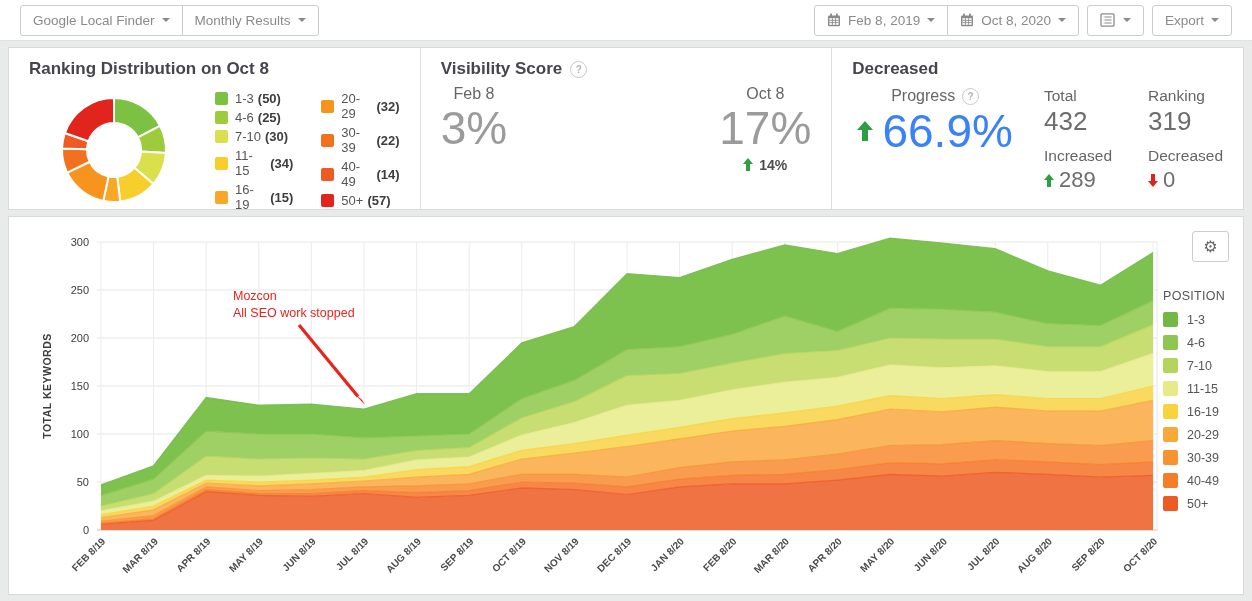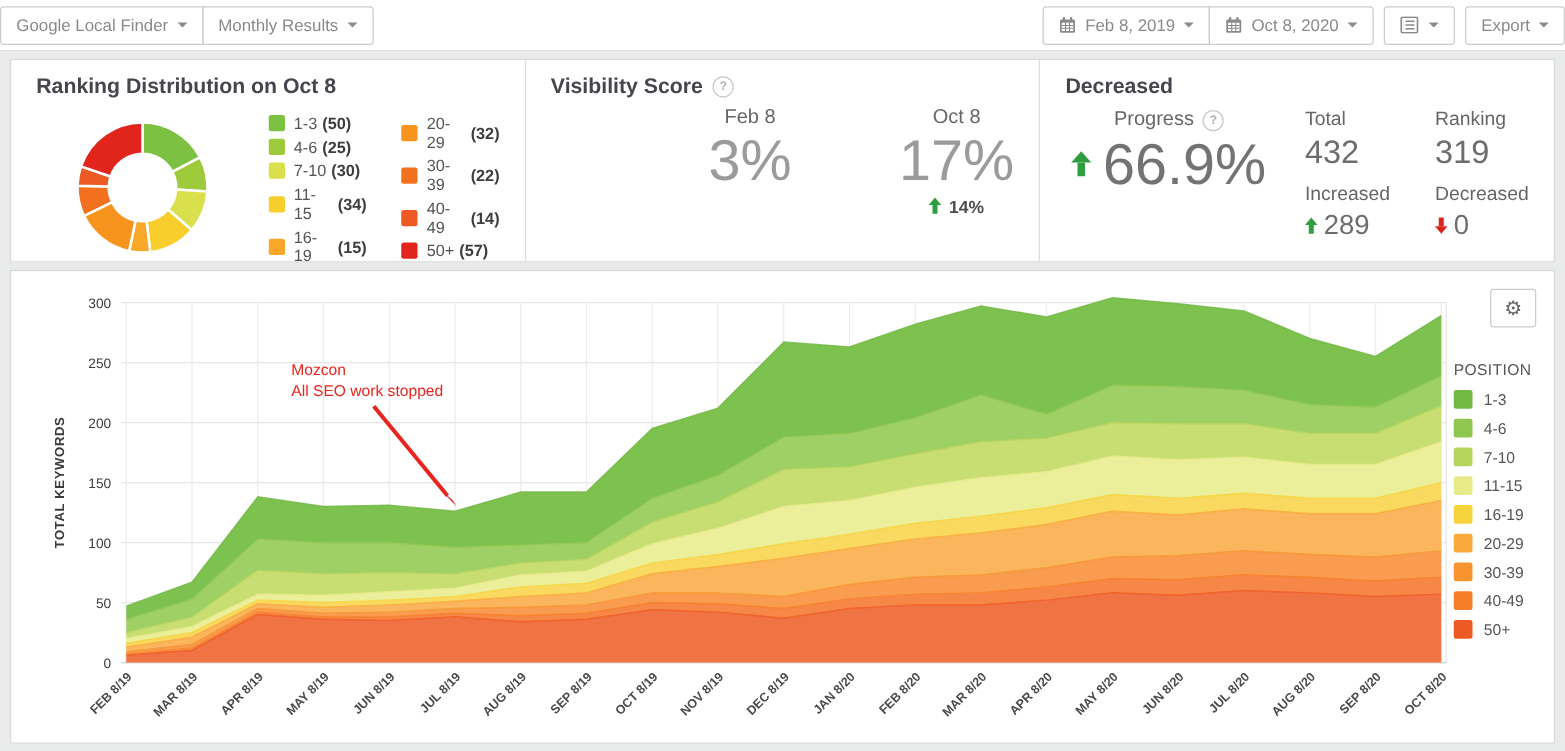--- a/index.html
+++ b/index.html
@@ -1,20 +1,20 @@
 <!DOCTYPE html>
 <html><head>
 <meta charset="utf-8">
 <style>
   html,body{margin:0;padding:0}
   body{width:1252px;height:601px;overflow:hidden;background:#e9eaea;
        font-family:"Liberation Sans","DejaVu Sans",sans-serif;-webkit-font-smoothing:antialiased}
   
   .topbar{background:#fff;border-bottom:1px solid #e2e2e2;height:41px;display:flex;
-          align-items:center;justify-content:space-between;padding:0 0;box-sizing:border-box}
+          align-items:center;justify-content:space-between;padding:0 20px;box-sizing:border-box}
   .btn{display:inline-flex;align-items:center;gap:7px;background:#fff;border:1px solid #ccc;
        color:#8a8a8a;font-size:13.5px;height:31px;padding:0 12px;border-radius:3px;cursor:pointer;
        box-sizing:border-box;white-space:nowrap}
   .btn-group{display:inline-flex}
   .btn-group .btn{border-radius:0;margin-left:-1px}
   .btn-group .btn:first-child{border-radius:3px 0 0 3px;margin-left:0}
   .btn-group .btn:last-child{border-radius:0 3px 3px 0}
   .right-tools{display:flex;gap:8px;align-items:center}
   .caret{display:inline-block;width:0;height:0;border-top:4px solid #8a8a8a;
          border-left:4px solid transparent;border-right:4px solid transparent}
@@ -28,31 +28,31 @@
   .help-icon::before{content:"?"}
   
   .rd-content{display:flex;align-items:center;margin-top:8px}
   .donut-wrap{margin-left:30px;width:110px;height:110px}
   .rd-legend{display:flex;margin-left:46px;gap:28px;margin-top:4px}
   .rd-col{display:flex;flex-direction:column;gap:4px}
   .rd-item{display:flex;align-items:center;font-size:13px;color:#555}
   .rd-swatch{width:13px;height:13px;border-radius:2px;margin-right:7px;flex:0 0 13px}
   .rd-count{font-weight:700;color:#3d3d3d;margin-left:4px}
   
-  .vs-content{display:flex;justify-content:flex-end;gap:86px;margin-top:6px;text-align:center}
+  .vs-content{display:flex;justify-content:space-between;gap:86px;margin-top:6px;text-align:center}
   .vs-label{font-size:16px;color:#666}
   .vs-big{font-size:46px;color:#9b9b9b;font-weight:400;line-height:1.12}
   .vs-change{display:flex;align-items:center;justify-content:center;gap:6px;font-size:14px;
              color:#4d4d4d;font-weight:700;margin-top:2px}
   
   .kw-content{display:flex;margin-top:8px}
   .kw-left{width:47%;text-align:center}
   .kw-progress-label{font-size:16px;color:#666;display:inline-flex;align-items:flex-end;gap:7px}
   .kw-big{display:flex;align-items:flex-start;justify-content:center;gap:9px;margin-top:2px}
-  .kw-big-num{font-size:46px;color:#737373;font-weight:400;line-height:1.05}
+  .kw-big-num{font-size:46px;color:#3b82f6;font-weight:400;line-height:1.05}
   .kw-right{display:grid;grid-template-columns:auto auto;column-gap:36px;row-gap:10px;margin-left:26px}
   .kw-cell .lbl{font-size:15.5px;color:#666}
   .kw-cell .val{font-size:26px;color:#6d6d6d;margin-top:1px}
   .kw-cell .val-sm{font-size:22px;color:#6d6d6d;display:flex;align-items:center;gap:5px;margin-top:2px}
   
   .arr{display:inline-flex;flex-direction:column;align-items:center;line-height:0}
   .arr span{display:block}
   .green{color:#2f9e41}.red{color:#d9251c}
   .arr-up-lg .h{width:0;height:0;border-left:8px solid transparent;border-right:8px solid transparent;border-bottom:9px solid currentColor}
   .arr-up-lg .s{width:6px;height:11px;background:currentColor}

